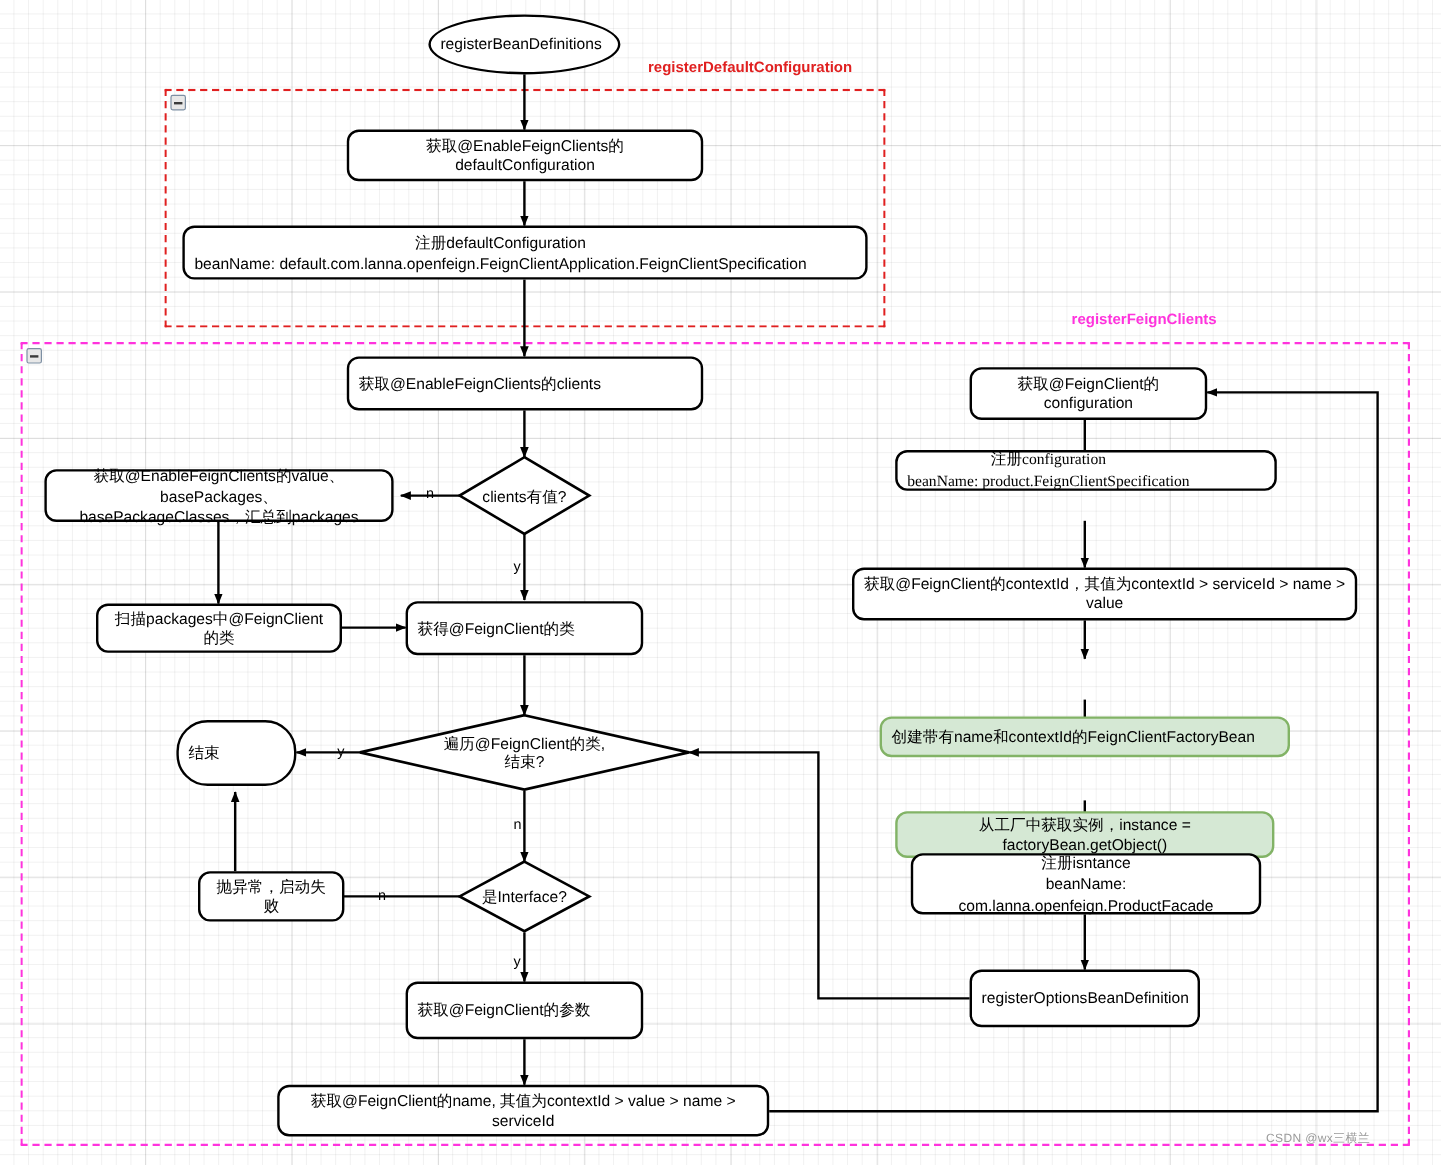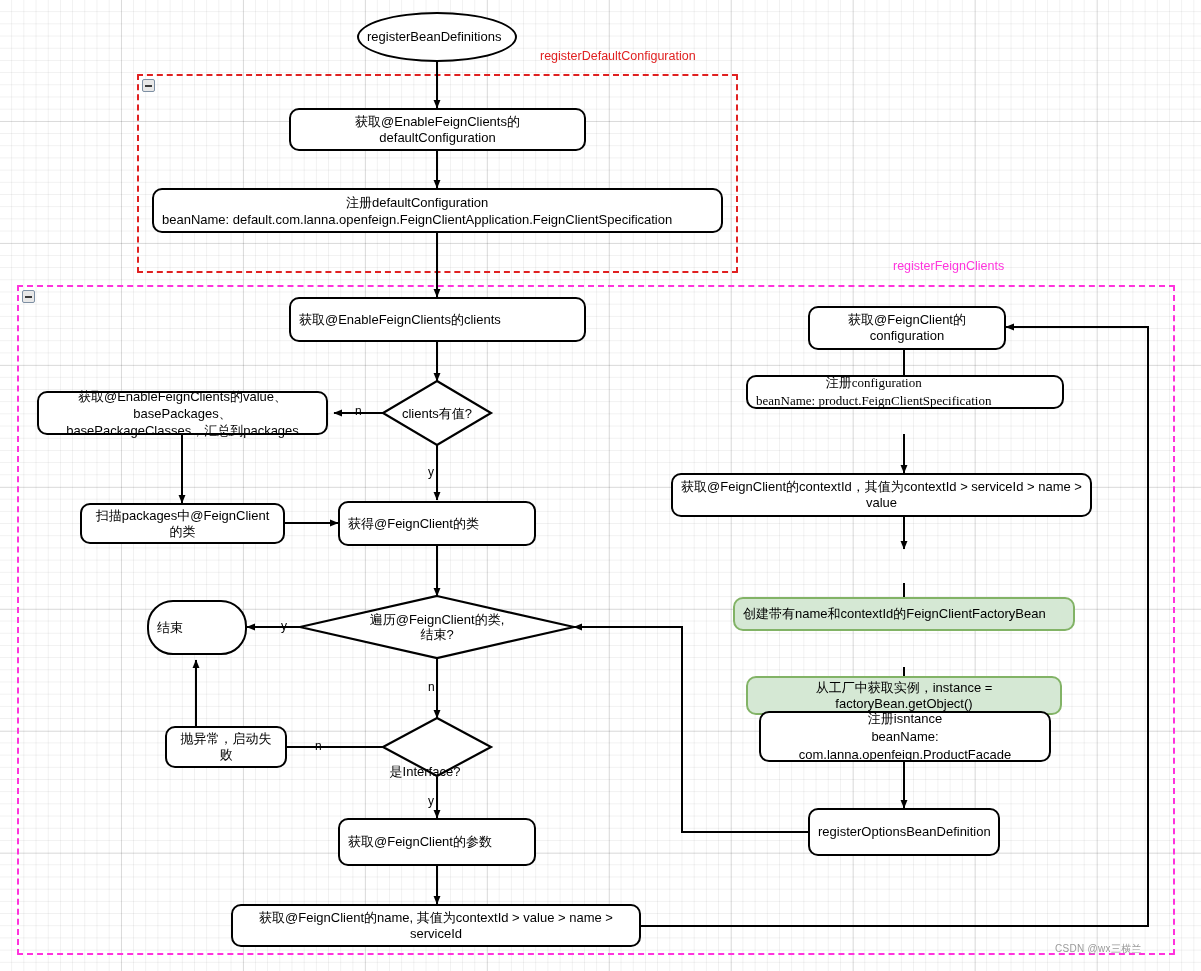--- a/index.html
+++ b/index.html
@@ -73,20 +73,21 @@
     box-sizing: border-box;
     border-style: dashed;
     border-width: 2px;
     background: transparent;
     border-radius: 1px;
   }
   .group-label {
     position: absolute;
     font-size: 12.5px;
     white-space: nowrap;
+    font-weight: bold;
   }
   .collapse-icon {
     position: absolute;
     width: 13px; height: 13px;
     box-sizing: border-box;
     background: #e8e8e8;
     border: 1px solid #7d8fa3;
     border-radius: 2px;
     display: flex;
     align-items: center;
@@ -229,21 +230,21 @@
 
   <div class="diamond-wrap" style="left:330px; top:596px; width:214px; height:62px;">
     <span class="diamond-label">遍历@FeignClient的类,
 结束?</span>
   </div>
 
   <div class="node stadium" style="left:147px; top:600px; width:100px; height:55px;">
     <span>结束</span>
   </div>
 
-  <div class="diamond-wrap" style="left:371px; top:718px; width:108px; height:58px;margin-top:24px;">
+  <div class="diamond-wrap" style="left:383px; top:718px; width:108px; height:58px;">
     <span class="diamond-label">是Interface?</span>
   </div>
 
   <div class="node" style="left:136px; top:726px; width:122px; height:42px;margin-left:29px;">
     <span>抛异常，启动失败</span>
   </div>
 
   <div class="node" style="left:338px; top:818px; width:198px; height:48px;">
     <span>获取@FeignClient的参数</span>
   </div>
@@ -254,21 +255,21 @@
 
   <div class="node" style="left:808px; top:306px; width:198px; height:44px;">
     <span>获取@FeignClient的configuration</span>
   </div>
 
   <div class="node" style="left:746px; top:375px; width:318px; height:34px; line-height:18px;font-family:Liberation Serif, serif;">
     <span>注册configuration
 beanName: product.FeignClientSpecification</span>
   </div>
 
-  <div class="node" style="left:671px; top:473px; width:421px; height:44px;">
+  <div class="node" style="left:710px; top:473px; width:421px; height:44px;">
     <span>获取@FeignClient的contextId，其值为contextId &gt;  serviceId &gt; name &gt; value</span>
   </div>
 
   <div class="node green" style="left:733px; top:549px; width:342px; height:34px;">
     <span>创建带有name和contextId的FeignClientFactoryBean</span>
   </div>
 
   <div class="node green" style="left:746px; top:628px; width:316px; height:39px;">
     <span>从工厂中获取实例，instance = factoryBean.getObject()</span>
   </div>

